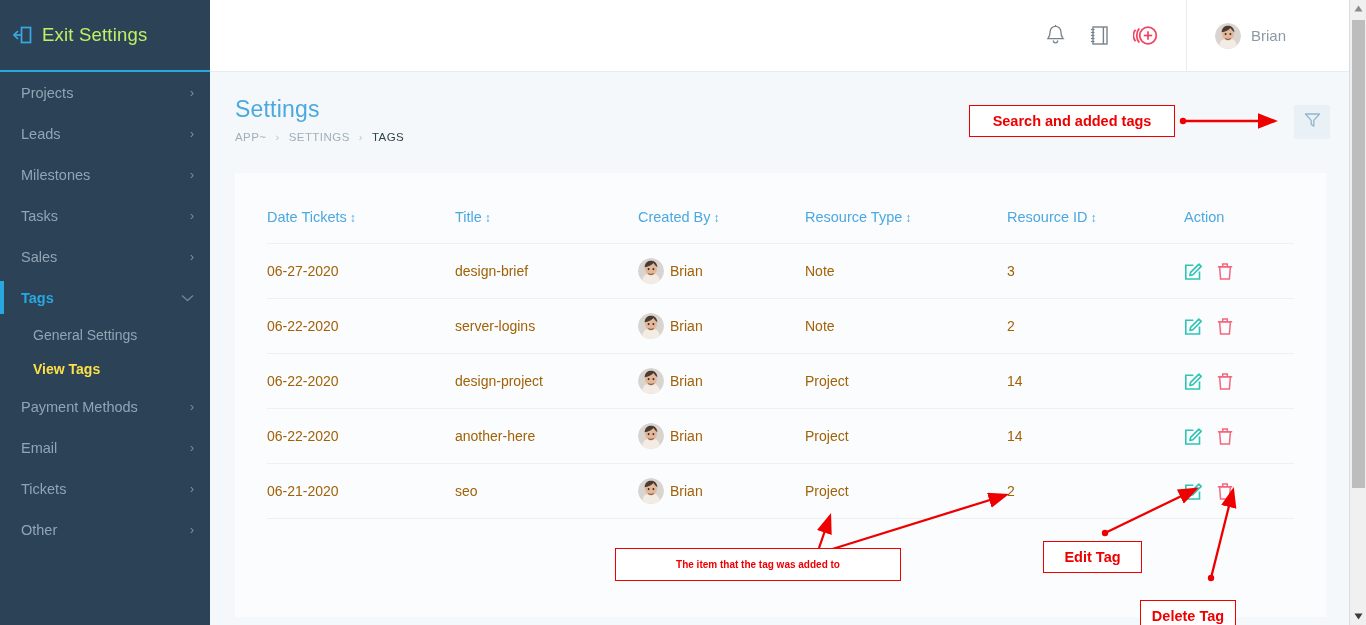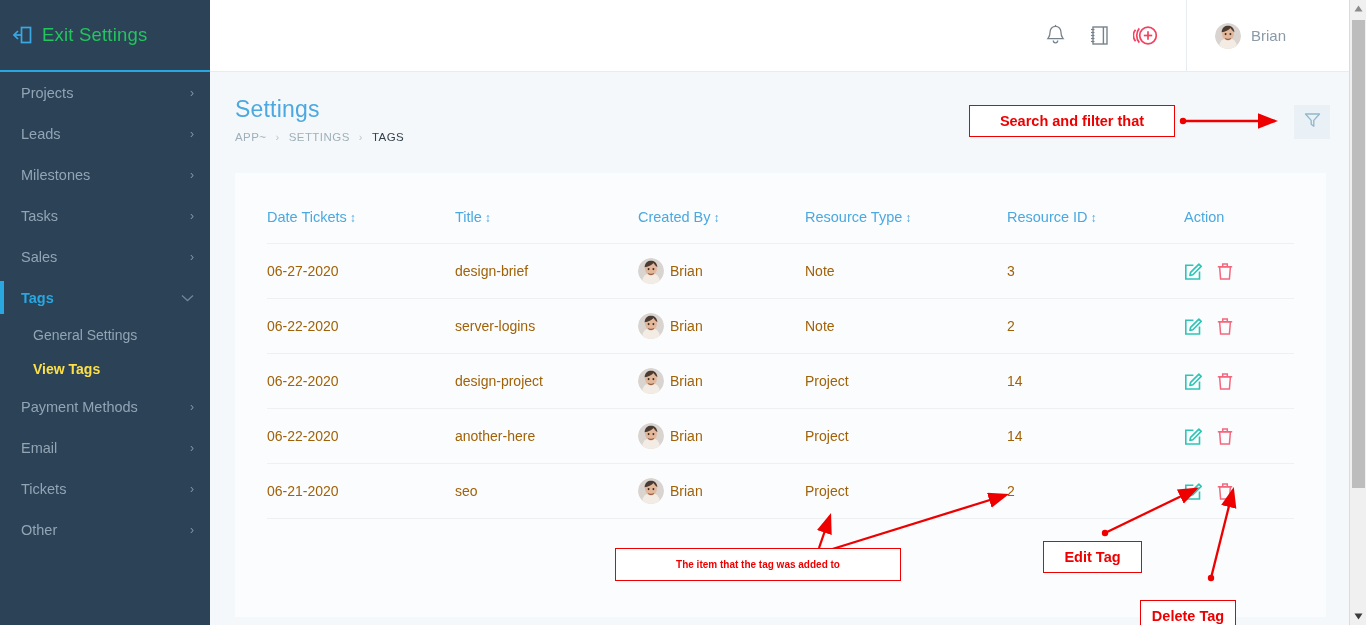--- a/index.html
+++ b/index.html
@@ -20,21 +20,21 @@
   .exit-settings {
     height: 72px;
     display: flex; align-items: center;
     padding-left: 13px;
     gap: 9px;
     border-bottom: 2px solid #29a7e0;
     cursor: pointer;
   }
   .exit-icon { width: 20px; height: 20px; display:block; }
   .exit-label {
-    color: #22c55e;
+    color: #bef264;
     font-size: 18.5px;
     letter-spacing: .2px;
   }
   .nav { }
   .nav-item {
     height: 41px;
     display: flex; align-items: center;
     padding-left: 21px; padding-right: 16px;
     color: #93a5b5;
     font-size: 14.5px;
@@ -562,21 +562,21 @@
     <line x1="826" y1="551" x2="1006" y2="495" stroke="#ee0000" stroke-width="2.3" marker-end="url(#ah)"></line>
 
     <circle cx="1105" cy="533" r="3.2" fill="#ee0000"></circle>
     <line x1="1105" y1="533" x2="1196" y2="489" stroke="#ee0000" stroke-width="2.3" marker-end="url(#ah)"></line>
 
     <circle cx="1211" cy="578" r="3.2" fill="#ee0000"></circle>
     <line x1="1211" y1="578" x2="1233" y2="490" stroke="#ee0000" stroke-width="2.3" marker-end="url(#ah)"></line>
   </svg>
 
   <div class="anno anno-search">
-    <span>Search and filter that</span>
+    <span>Search and added tags</span>
   </div>
   <div class="anno anno-item">
     <span>The item that the tag was added to</span>
   </div>
   <div class="anno anno-edit">
     <span>Edit Tag</span>
   </div>
   <div class="anno anno-delete">
     <span>Delete Tag</span>
   </div>

